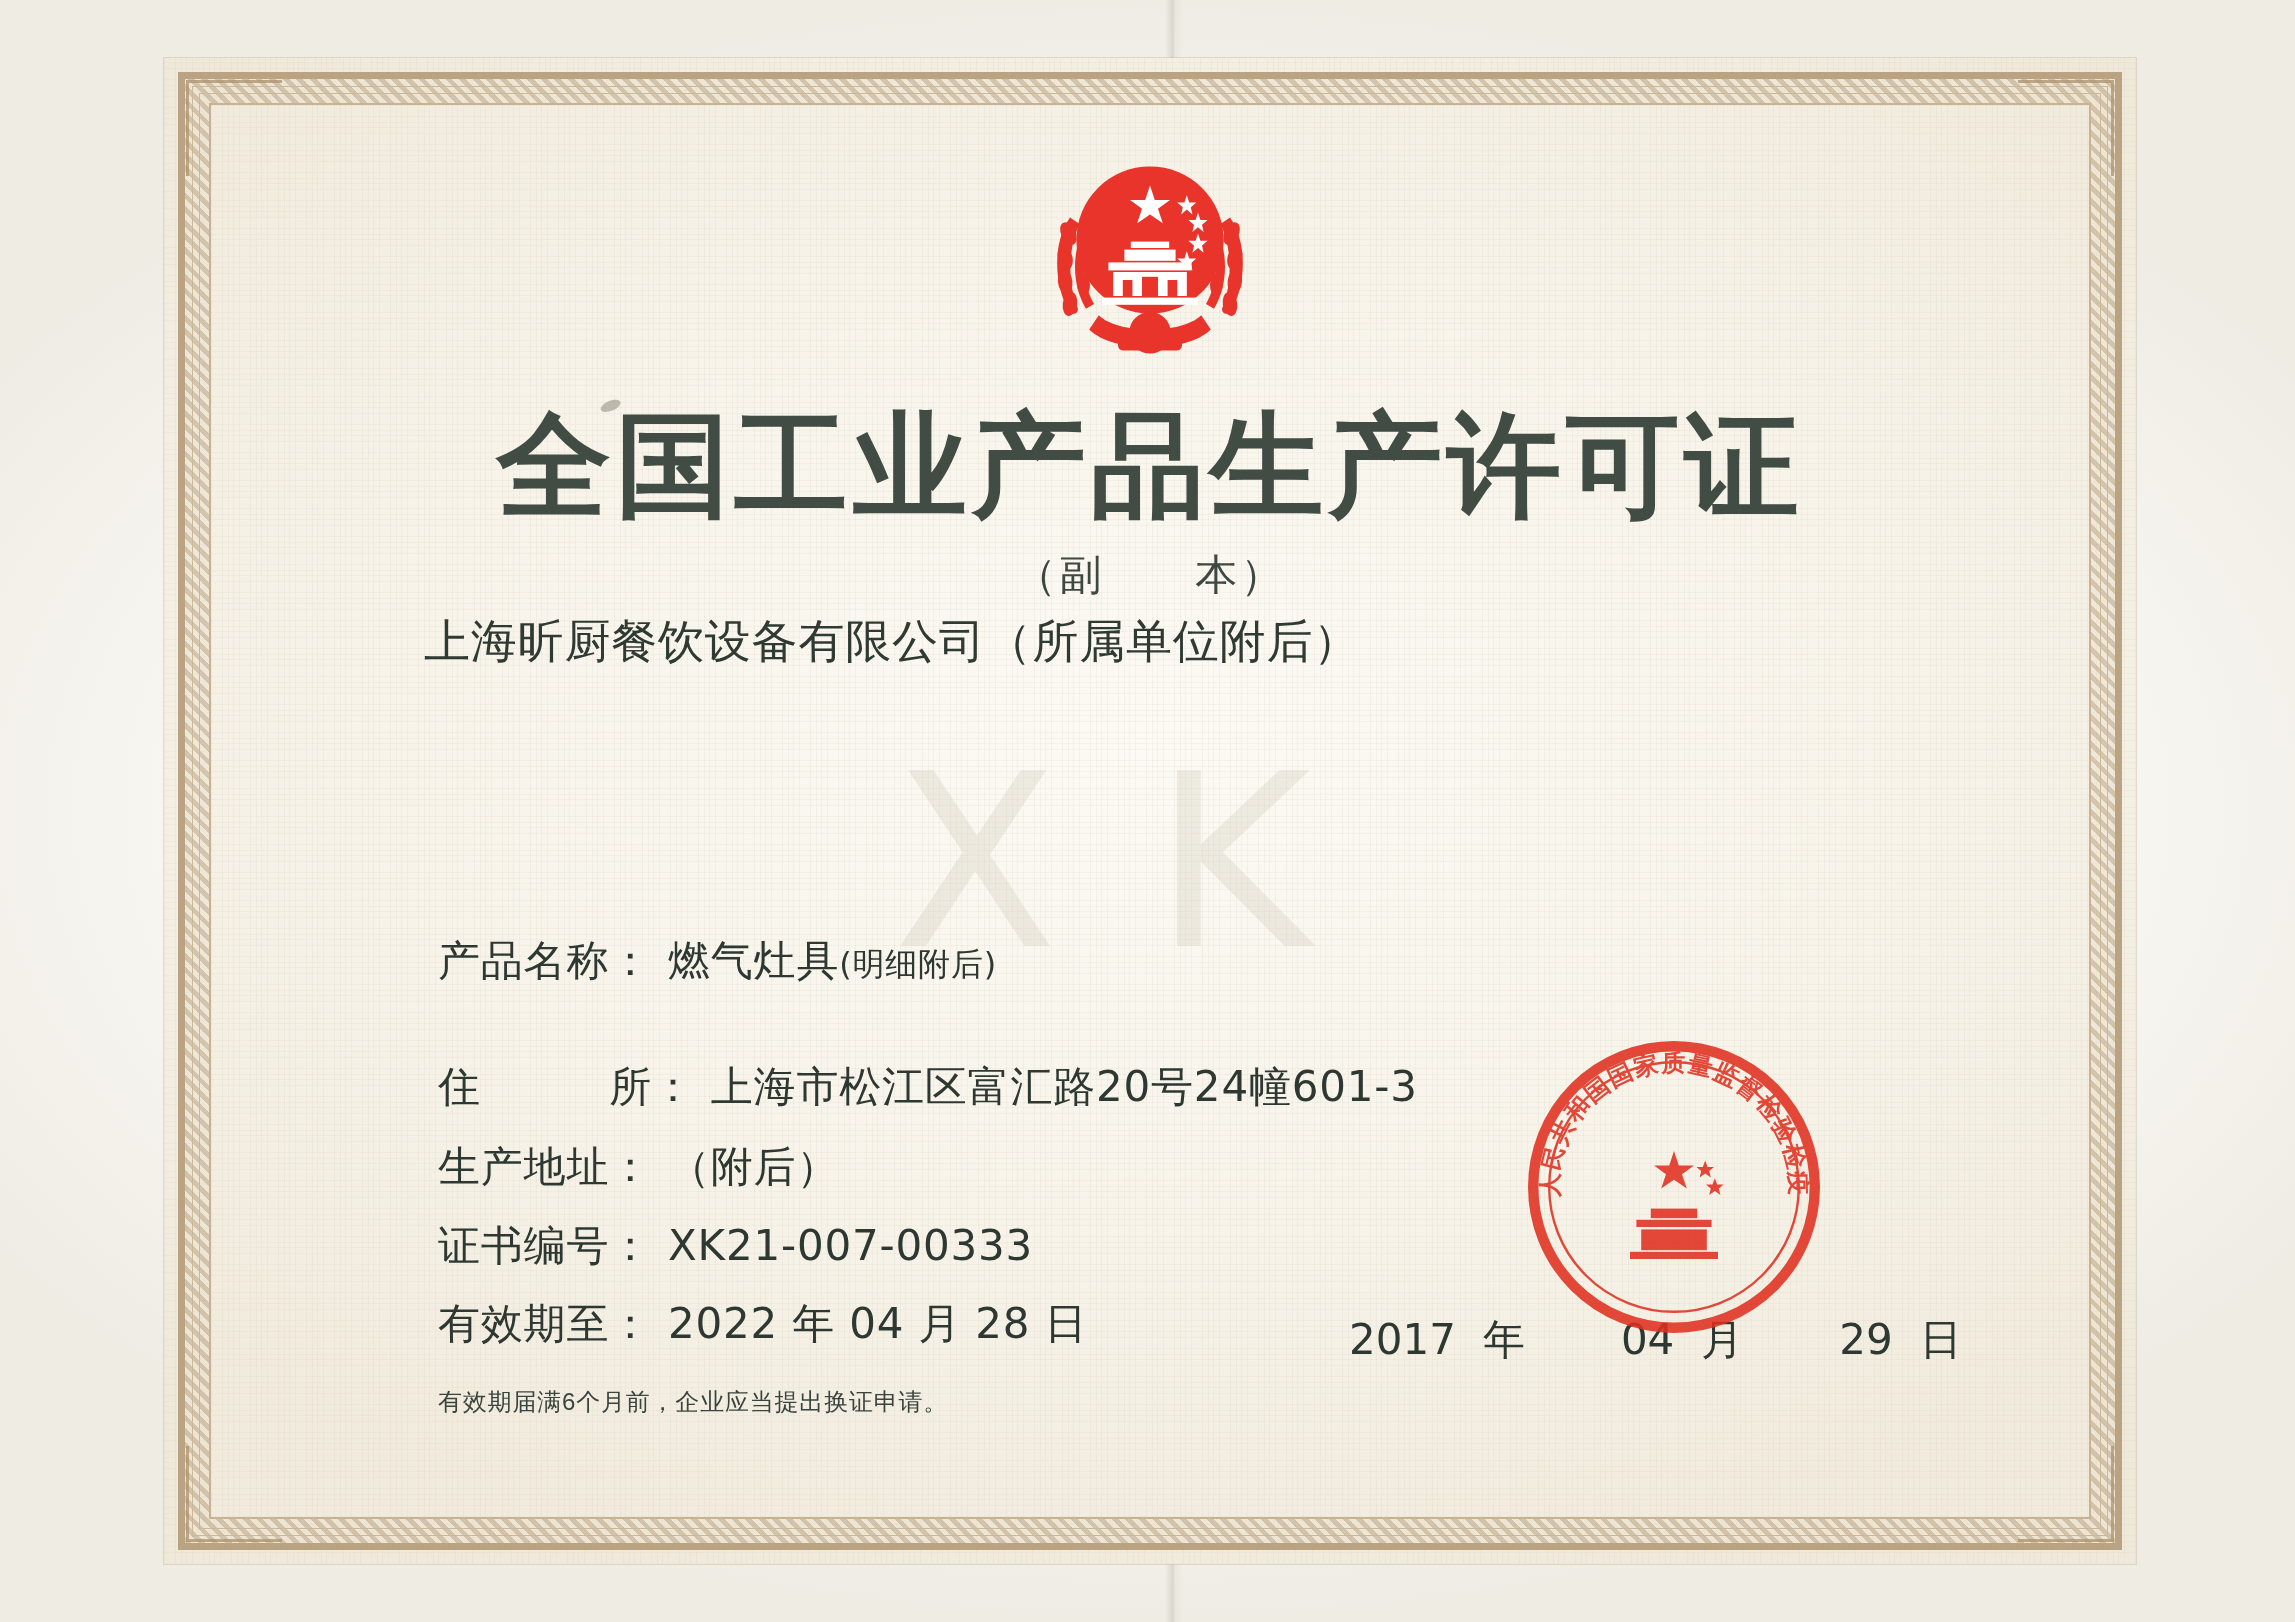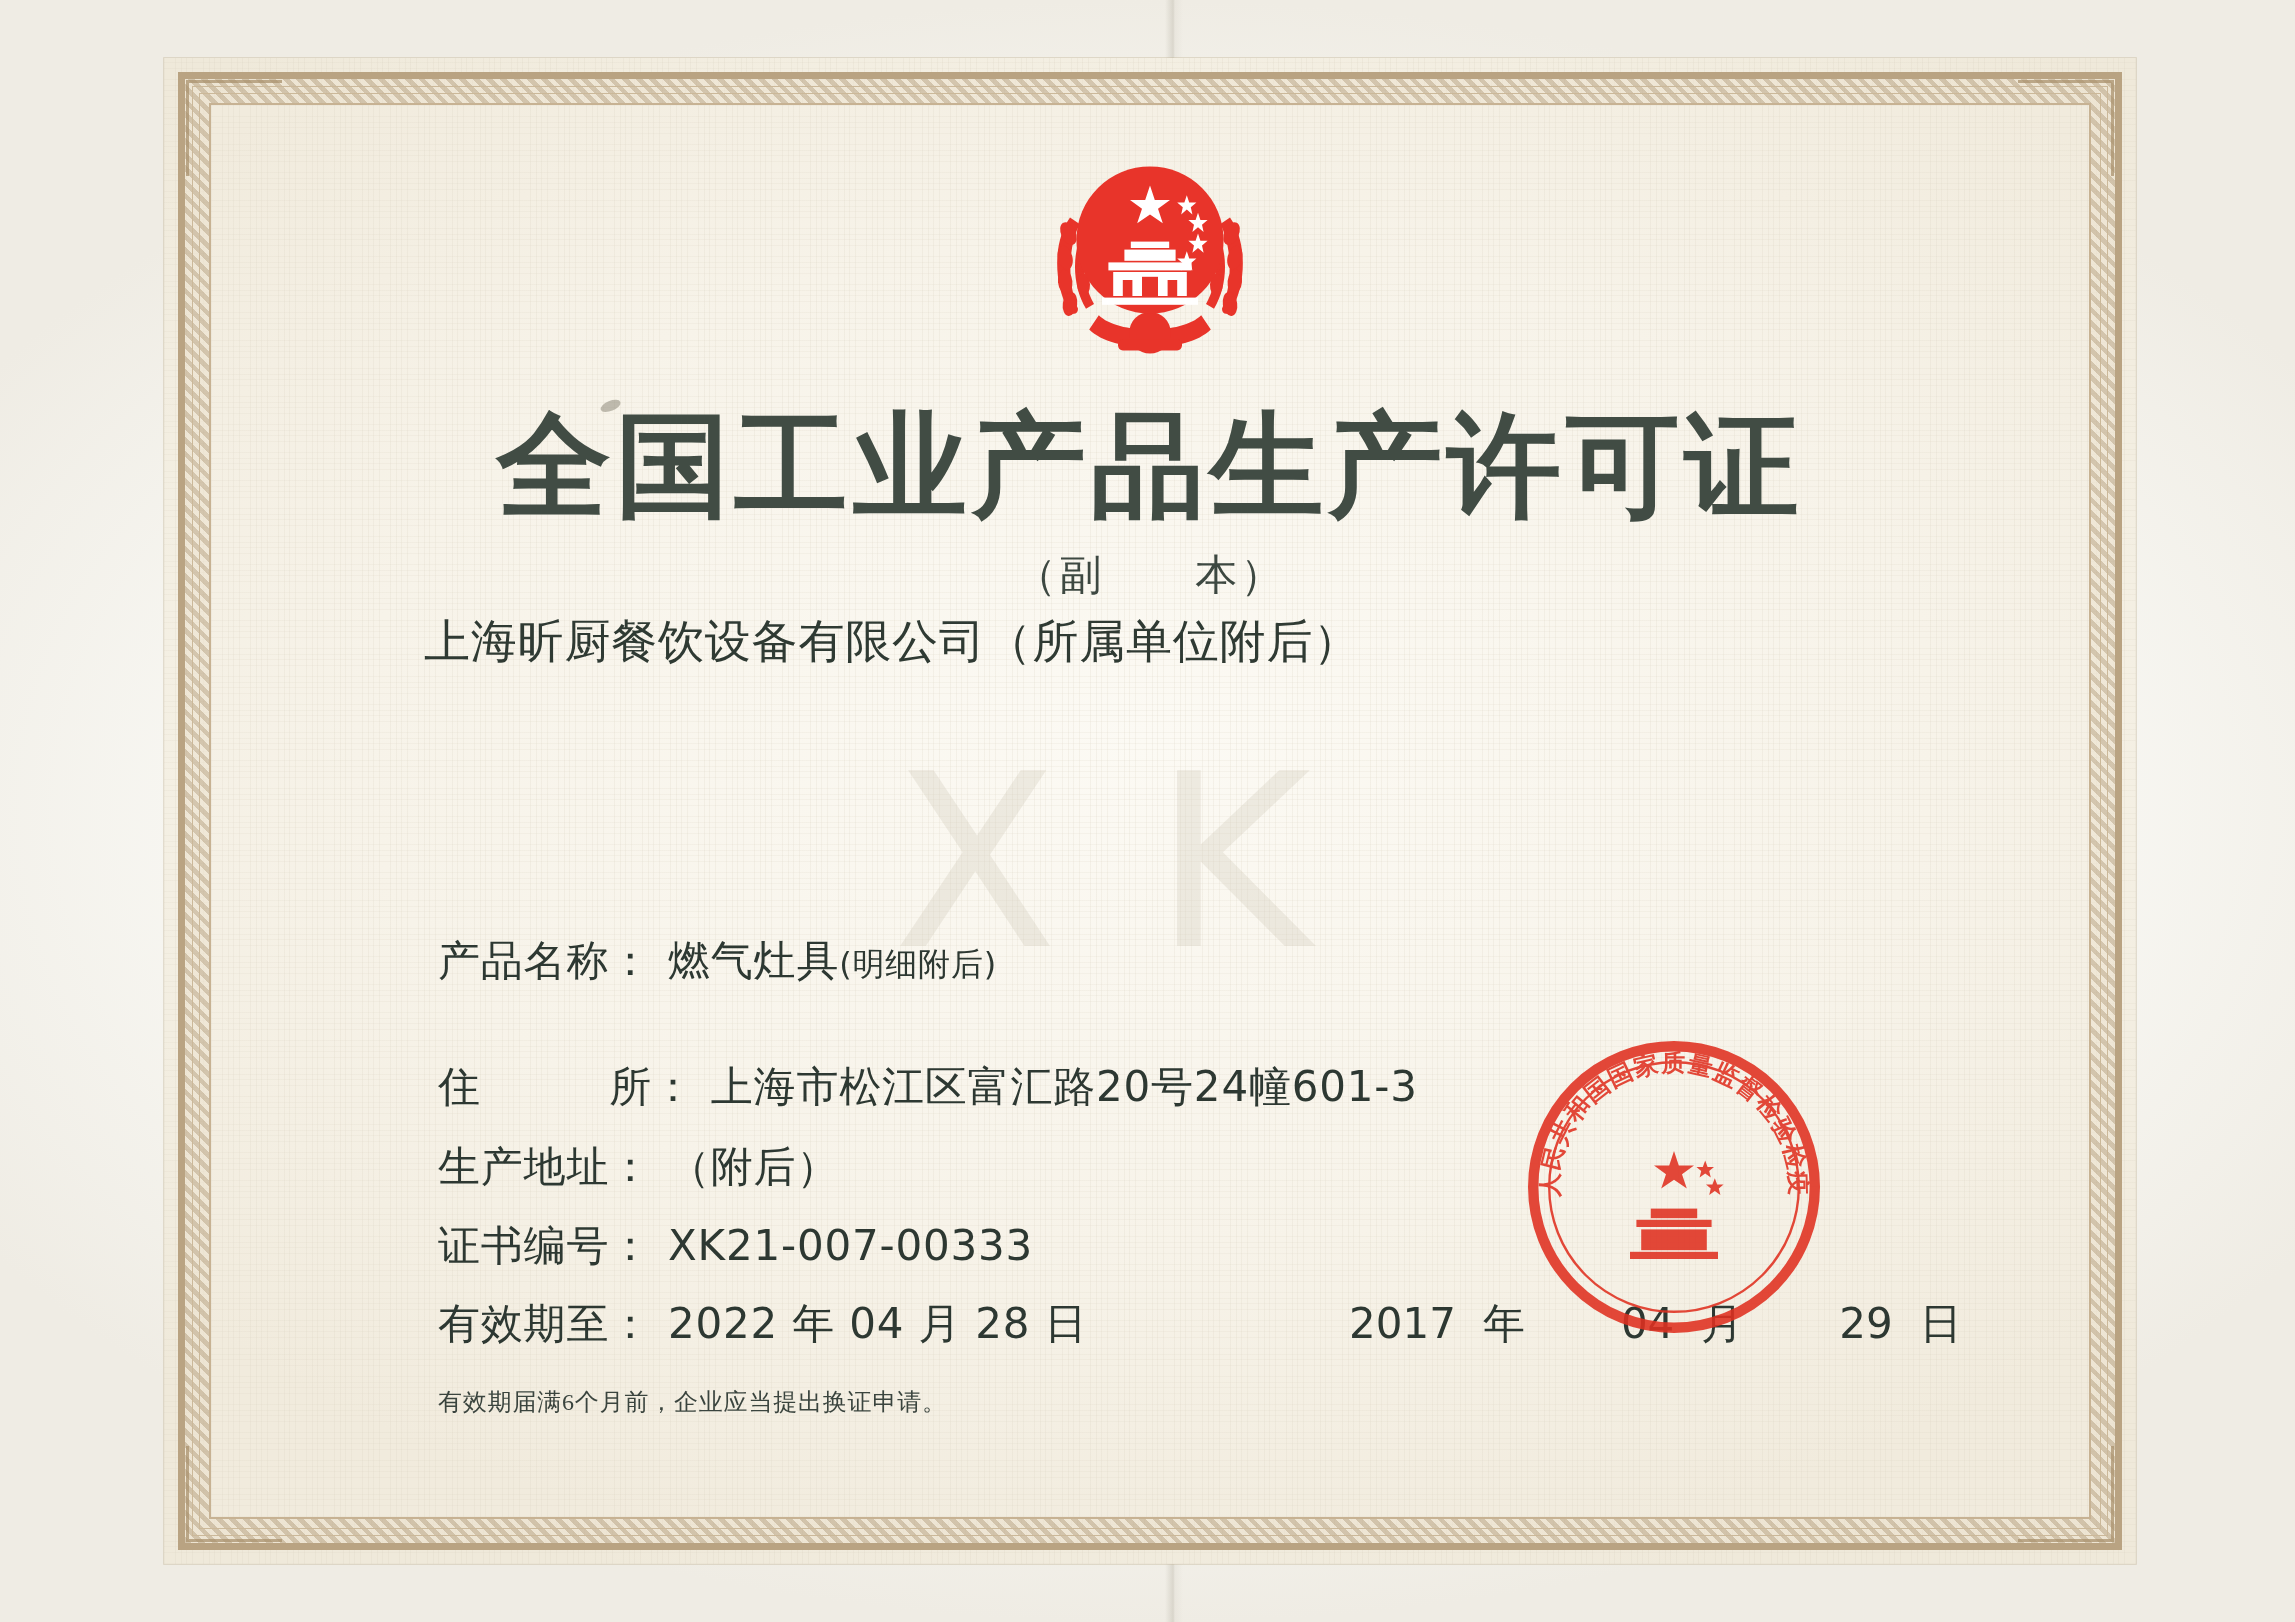--- a/index.html
+++ b/index.html
@@ -183,28 +183,28 @@
   .f-valid    { left: 218px; top: 1182px; }
 
   .issue-date {
     position: absolute;
     left: 1129px; top: 1182px;
     font-family: "DejaVu Sans", sans-serif;
     font-size: 42px;
     color: #2d3832;
     white-space: nowrap;
   }
-  .issue-date span { display: inline-block; }
+  .issue-date span { display: inline-block; margin-top: 16px; }
   .gap-s { width: 27px; }
   .gap-m { width: 96px; }
 
   .footnote {
     position: absolute;
     left: 218px; top: 1272px;
-    font-family: Liberation Serif, serif;
+    font-family: Liberation Sans, sans-serif;
     font-size: 24px;
     color: #3a443e;
     letter-spacing: 0.8px;
   }
 
   
   .seal {
     position: absolute;
     left: 1298px;
     top: 917px;

